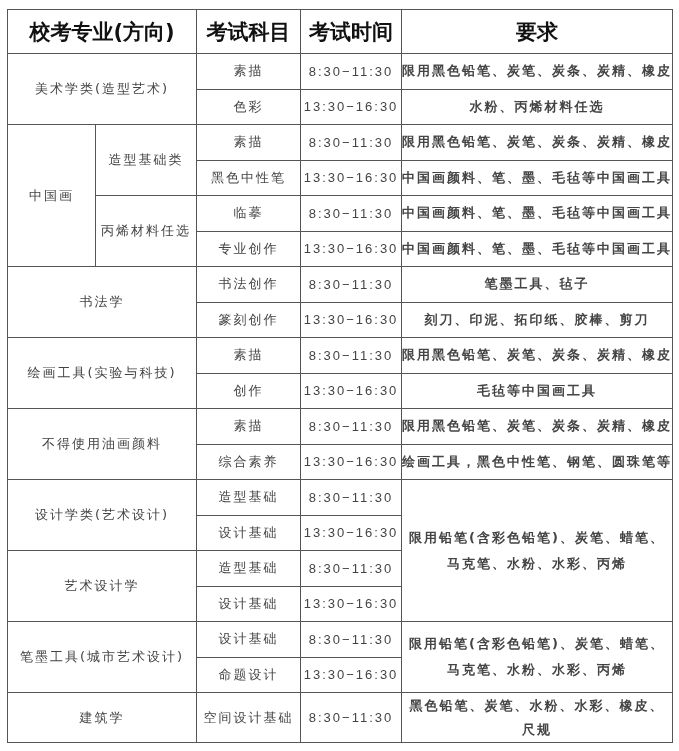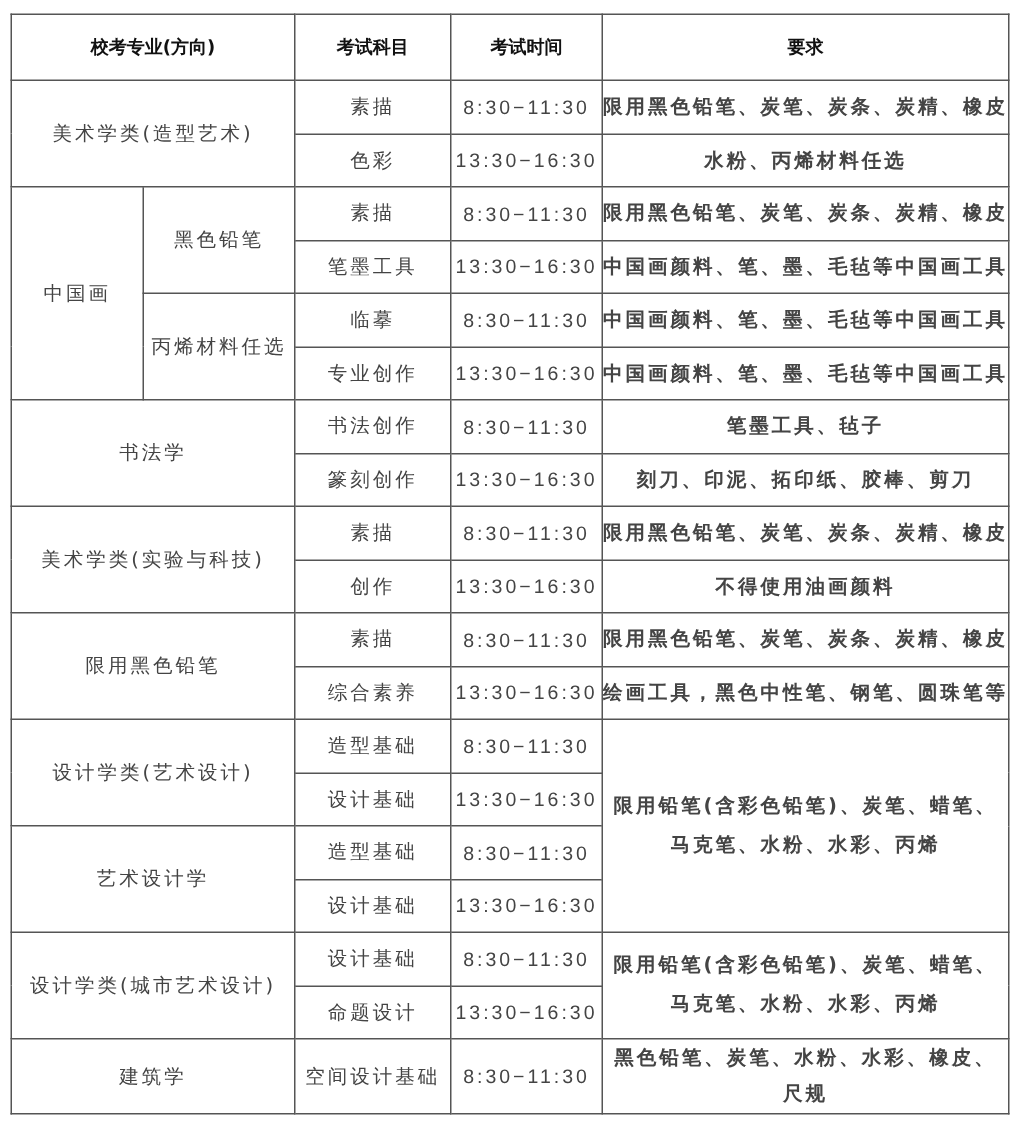--- a/index.html
+++ b/index.html
@@ -2,21 +2,21 @@
 <html><head>
 <meta charset="utf-8">
 <style>
   html, body { margin:0; padding:0; background:#ffffff; }
   body { width:679px; height:751px; position:relative; overflow:hidden;
          font-family:"DejaVu Sans", "Liberation Sans", sans-serif; color:#333; }
   table.exam { position:absolute; left:7px; top:9px; width:665px;
                border-collapse:collapse; table-layout:fixed; }
   table.exam td, table.exam th { border:1.3px solid #555; text-align:center;
                vertical-align:middle; padding:0; overflow:hidden; }
-  table.exam th { height:43px; font-size:12px; font-weight:bold; color:#111; }
+  table.exam th { height:43px; font-size:21px; font-weight:bold; color:#111; }
   table.exam td { height:34.5px; font-size:13px; color:#444; letter-spacing:2px; }
   td.time { font-family:"Liberation Sans", sans-serif; letter-spacing:0; font-size:14px; color:#444;margin-left:45px; }
   td.req { letter-spacing:2.2px; font-size:12.8px;font-weight:bold; }
   td.req-multi { line-height:26px; }
   tr.last td { height:49px; }
 </style>
 </head>
 <body>
 
 <table class="exam">
@@ -44,27 +44,27 @@
       <td class="req">限用黑色铅笔、炭笔、炭条、炭精、橡皮</td>
     </tr>
     <tr>
       <td>色彩</td>
       <td class="time">13:30−16:30</td>
       <td class="req">水粉、丙烯材料任选</td>
     </tr>
 
     <tr>
       <td rowspan="4">中国画</td>
-      <td rowspan="2">黑色铅笔</td>
+      <td rowspan="2">造型基础类</td>
       <td>素描</td>
       <td class="time">8:30−11:30</td>
       <td class="req">限用黑色铅笔、炭笔、炭条、炭精、橡皮</td>
     </tr>
     <tr>
-      <td>笔墨工具</td>
+      <td>黑色中性笔</td>
       <td class="time">13:30−16:30</td>
       <td class="req">中国画颜料、笔、墨、毛毡等中国画工具</td>
     </tr>
     <tr>
       <td rowspan="2">丙烯材料任选</td>
       <td>临摹</td>
       <td class="time">8:30−11:30</td>
       <td class="req">中国画颜料、笔、墨、毛毡等中国画工具</td>
     </tr>
     <tr>
@@ -79,33 +79,33 @@
       <td class="time">8:30−11:30</td>
       <td class="req">笔墨工具、毡子</td>
     </tr>
     <tr>
       <td>篆刻创作</td>
       <td class="time">13:30−16:30</td>
       <td class="req">刻刀、印泥、拓印纸、胶棒、剪刀</td>
     </tr>
 
     <tr>
-      <td colspan="2" rowspan="2">美术学类(实验与科技)</td>
+      <td colspan="2" rowspan="2">绘画工具(实验与科技)</td>
       <td>素描</td>
       <td class="time">8:30−11:30</td>
       <td class="req">限用黑色铅笔、炭笔、炭条、炭精、橡皮</td>
     </tr>
     <tr>
       <td>创作</td>
       <td class="time">13:30−16:30</td>
-      <td class="req">不得使用油画颜料</td>
+      <td class="req">毛毡等中国画工具</td>
     </tr>
 
     <tr>
-      <td colspan="2" rowspan="2">限用黑色铅笔</td>
+      <td colspan="2" rowspan="2">不得使用油画颜料</td>
       <td>素描</td>
       <td class="time">8:30−11:30</td>
       <td class="req">限用黑色铅笔、炭笔、炭条、炭精、橡皮</td>
     </tr>
     <tr>
       <td>综合素养</td>
       <td class="time">13:30−16:30</td>
       <td class="req">绘画工具，黑色中性笔、钢笔、圆珠笔等</td>
     </tr>
 
@@ -126,21 +126,21 @@
       <td colspan="2" rowspan="2">艺术设计学</td>
       <td>造型基础</td>
       <td class="time">8:30−11:30</td>
     </tr>
     <tr>
       <td>设计基础</td>
       <td class="time">13:30−16:30</td>
     </tr>
 
     <tr>
-      <td colspan="2" rowspan="2">设计学类(城市艺术设计)</td>
+      <td colspan="2" rowspan="2">笔墨工具(城市艺术设计)</td>
       <td>设计基础</td>
       <td class="time">8:30−11:30</td>
       <td class="req req-multi" rowspan="2">
         <div>限用铅笔(含彩色铅笔)、炭笔、蜡笔、</div>
         <div>马克笔、水粉、水彩、丙烯</div>
       </td>
     </tr>
     <tr>
       <td>命题设计</td>
       <td class="time">13:30−16:30</td>

